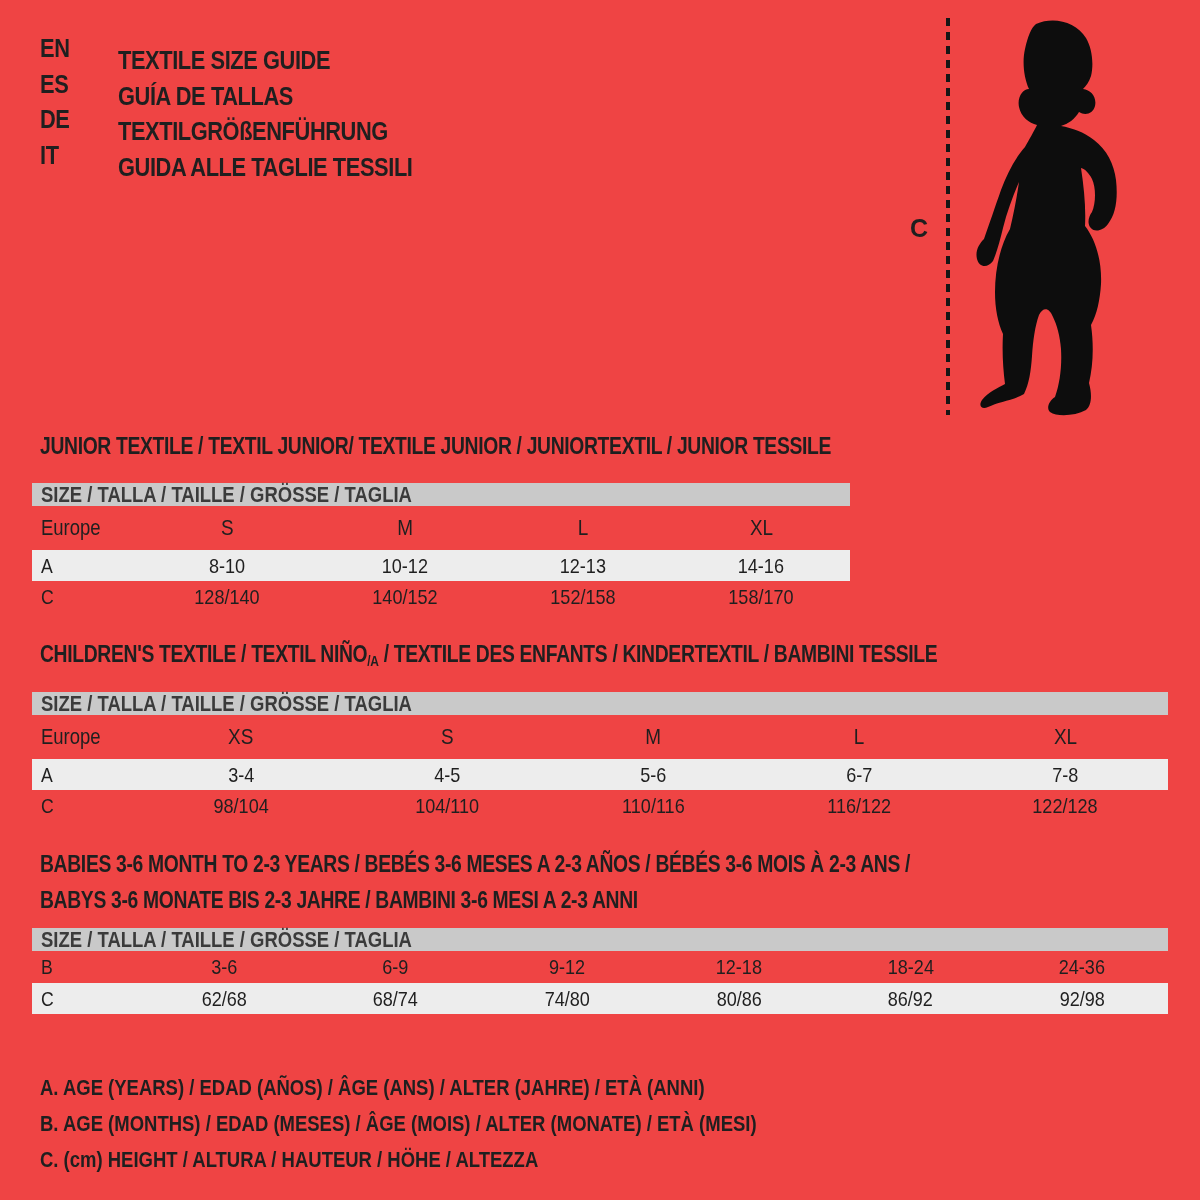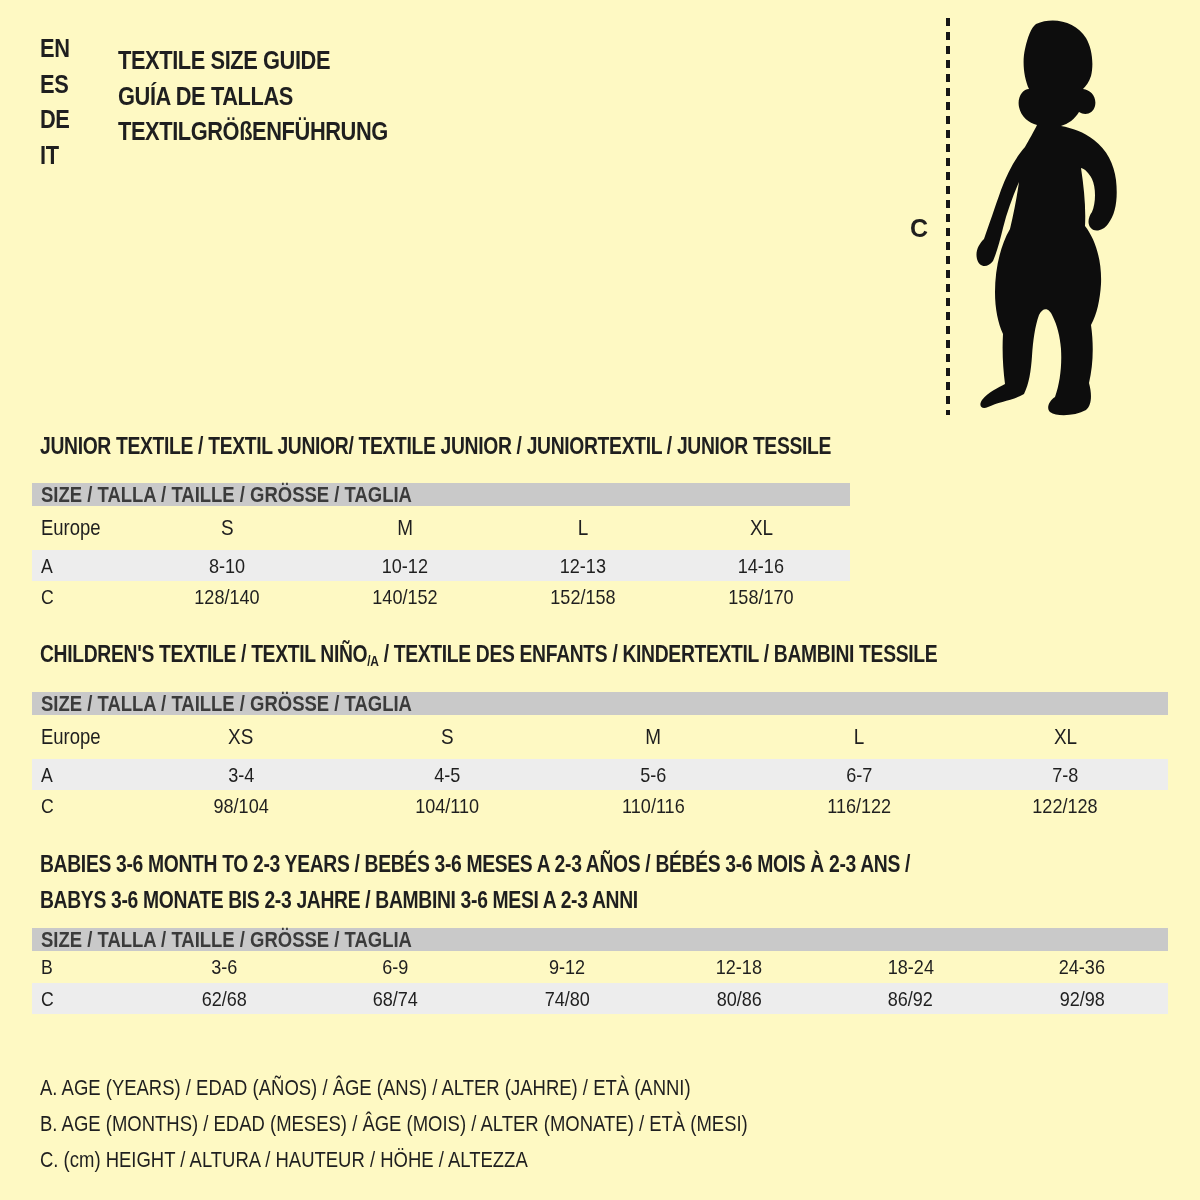--- a/index.html
+++ b/index.html
@@ -1,17 +1,17 @@
 <!DOCTYPE html>
 <html><head>
 <meta charset="utf-8">
 <style>
   html,body { margin:0; padding:0; background:#ffffff; }
   body { width:1200px; height:1200px; font-family:"Liberation Sans", sans-serif; color:#1f1f1f; }
-  .stage { position:relative; width:1200px; height:1200px; overflow:hidden; background:#fef9c3; }
+  .stage { position:relative; width:1200px; height:1200px; overflow:hidden; background:#ef4444; }
 
   
   .cond  { display:inline-block; transform:scaleX(0.84); transform-origin:0 50%; white-space:nowrap; }
   .condc { display:inline-block; transform:scaleX(0.86); transform-origin:50% 50%; white-space:nowrap; }
 
   
   .lang-block { position:absolute; left:40px; top:31px; }
   .lang-row { display:flex; align-items:center; height:35.6px; }
   .lang-code { width:78px; font-weight:bold; font-size:26px; letter-spacing:-0.5px; }
   .lang-label { font-weight:bold; font-size:26px; letter-spacing:-0.5px;margin-top:24px; }
@@ -32,21 +32,21 @@
   .t-row { display:grid; align-items:center; height:31px; font-size:21px; }
   .t-row.europe { font-size:22px; height:44px; }
   .cols4 { grid-template-columns:106px repeat(4,1fr); }
   .cols5 { grid-template-columns:106px repeat(5,1fr); }
   .cols6 { grid-template-columns:106px repeat(6,1fr); }
   .t-row .lbl { padding-left:9px; text-align:left; }
   .t-row .val { text-align:center; }
 
   
   .legend { position:absolute; left:40px; top:1070px; }
-  .legend-line { height:36px; display:flex; align-items:center; font-weight:normal; font-size:22px; }
+  .legend-line { height:36px; display:flex; align-items:center; font-weight:bold; font-size:22px; }
 </style>
 </head>
 <body>
 
 <div class="stage">
 
   <div class="lang-block">
     <div class="lang-row">
       <span class="lang-code"><span class="cond">EN</span></span>
       <span class="lang-label"><span class="cond">TEXTILE SIZE GUIDE</span></span>
@@ -54,20 +54,21 @@
     <div class="lang-row">
       <span class="lang-code"><span class="cond">ES</span></span>
       <span class="lang-label"><span class="cond">GUÍA DE TALLAS</span></span>
     </div>
     <div class="lang-row">
       <span class="lang-code"><span class="cond">DE</span></span>
       <span class="lang-label"><span class="cond">TEXTILGRÖßENFÜHRUNG</span></span>
     </div>
     <div class="lang-row">
       <span class="lang-code"><span class="cond">IT</span></span>
+      <span class="lang-label"><span class="cond">GUIDA ALLE TAGLIE TESSILI</span></span>
     </div>
   </div>
 
   <div class="dashed-line"></div>
   <div class="measure-c">C</div>
 
   <svg class="silhouette" width="190" height="410" viewBox="0 0 190 410" xmlns="http://www.w3.org/2000/svg">
     <path fill="#0d0d0d" d="
       M 78,8
       C 96,0 118,6 128,22

